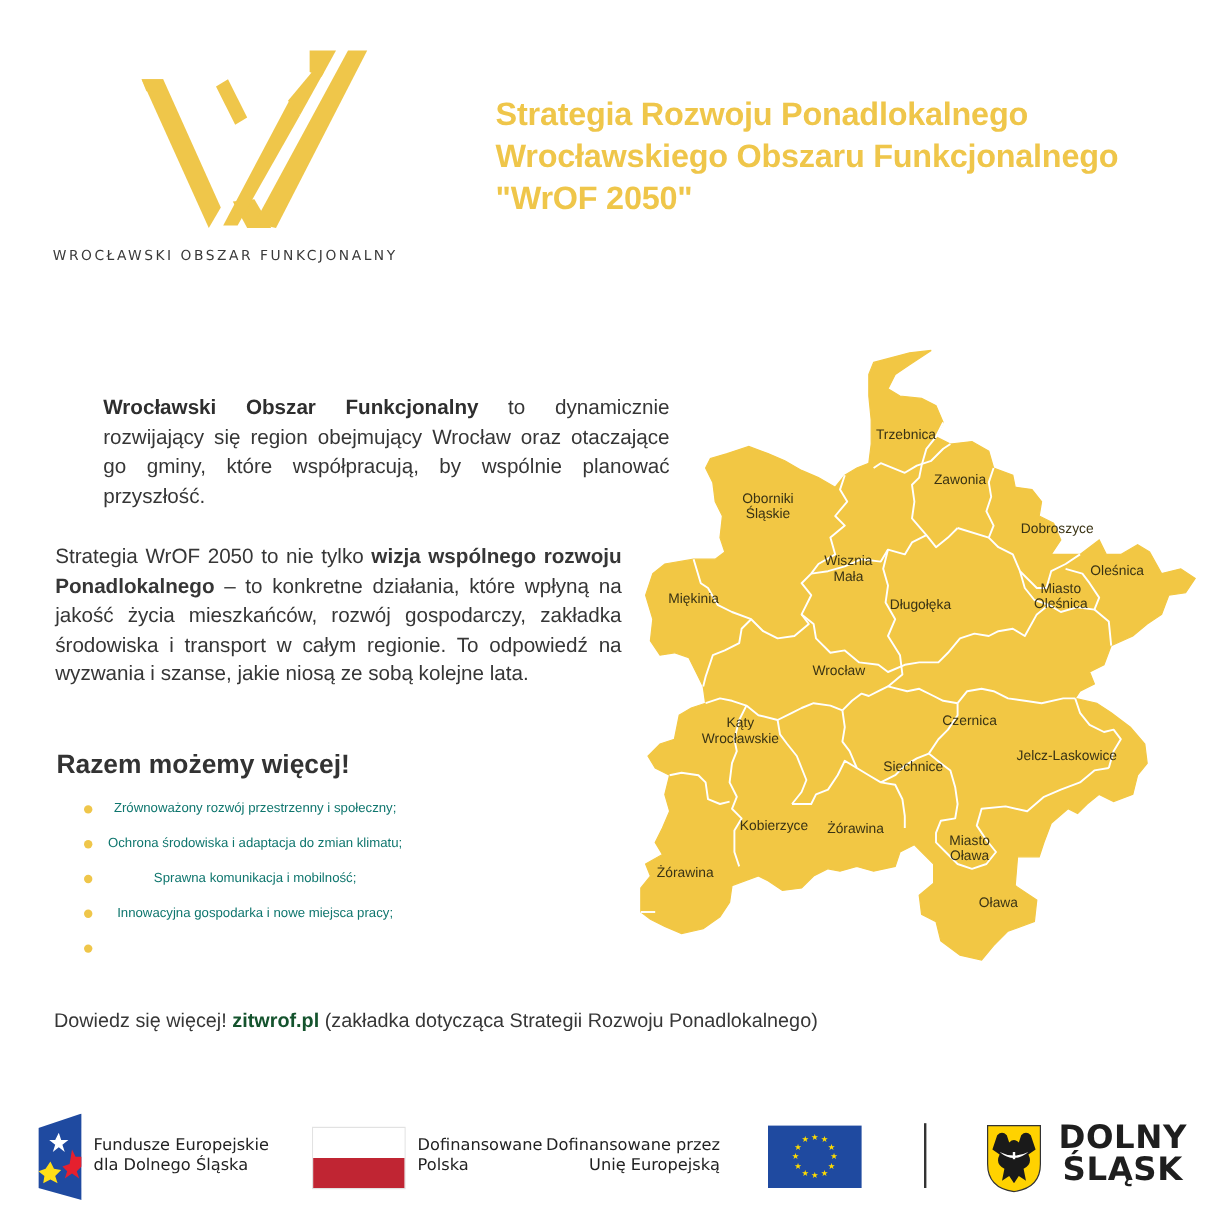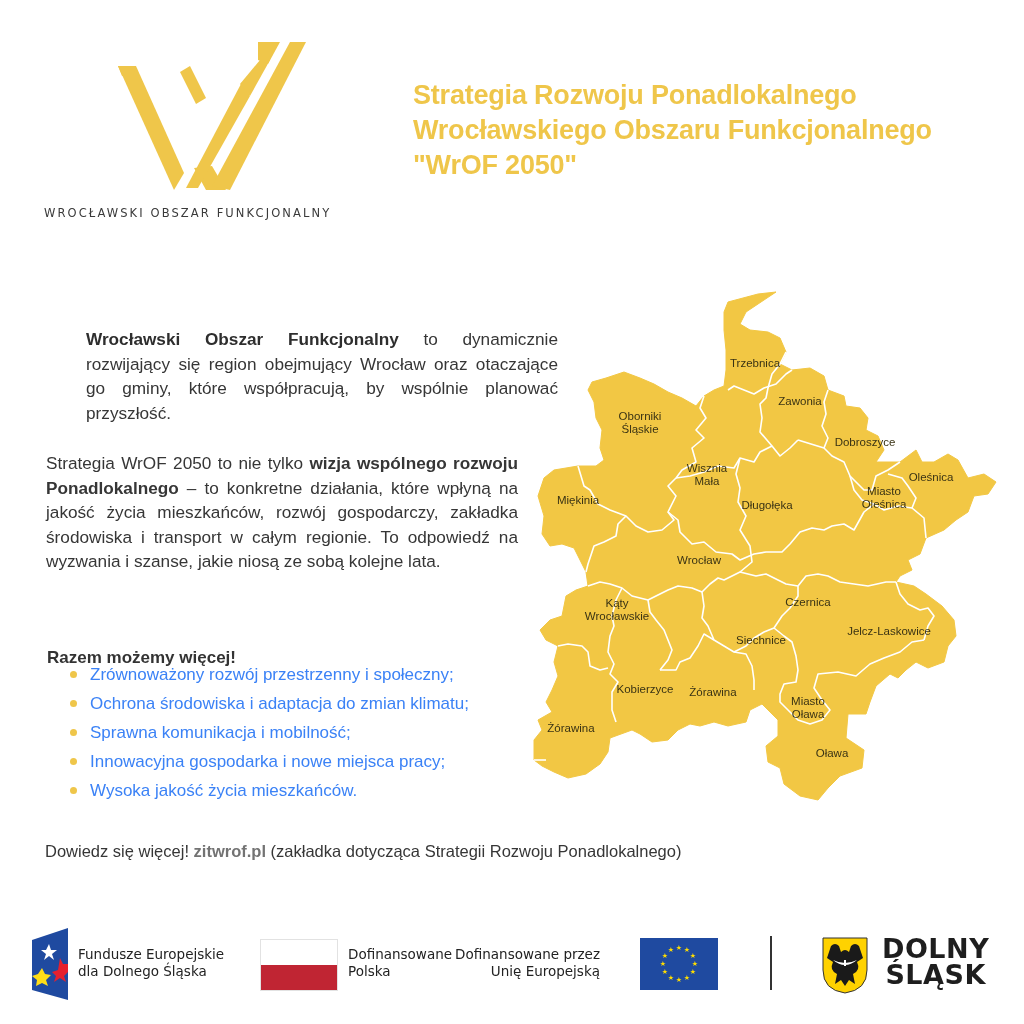--- a/index.html
+++ b/index.html
@@ -12,27 +12,27 @@
   .logo-word .big .year { color: #e8c23d; }
   .logo-word .small { font-size: 11.5px; letter-spacing: 2.1px; color: #3a3a3a; margin-top: 3px; white-space: nowrap; font-variant: small-caps; text-transform: uppercase; }
 
   .headline { position: absolute; left: 413px; top: 78px; width: 590px; font-size: 27px; line-height: 35px; color: #efc64a; font-weight: bold; font-family: "Liberation Sans", sans-serif; letter-spacing: -0.2px; }
   .headline div { white-space: nowrap; }
 
   .intro { position: absolute; left: 46px; top: 327px; width: 472px; font-size: 17.2px; line-height: 24.5px; color: #363636; text-align: justify; margin-left: 40px; }
   .intro b { color: #2e2e2e; }
   .para2 { position: absolute; left: 46px; top: 451px; width: 472px; font-size: 17.2px; line-height: 24.5px; color: #363636; text-align: justify; }
 
-  .together { position: absolute; left: 47px; top: 648px; font-size: 17px; font-weight: bold; color: #333; }
+  .together { position: absolute; left: 47px; top: 624px; font-size: 22px; font-weight: bold; color: #333; }
   .bullets { position: absolute; left: 70px; top: 660px; list-style: none; }
-  .bullets li { position: relative; padding-left: 20px; font-size: 17px; line-height: 29px; height: 29px; color: #3b82f6; white-space: nowrap; }
+  .bullets li { position: relative; padding-left: 20px; font-size: 11px; line-height: 29px; height: 29px; color: #0f766e; white-space: nowrap; text-align: center; }
   .bullets li .dot { position: absolute; left: 0; top: 11px; width: 7px; height: 7px; border-radius: 50%; background: #efc64a; }
 
   .learn { position: absolute; left: 45px; top: 842px; font-size: 16.5px; color: #363636; white-space: nowrap; }
-  .learn a { color: #737373; font-weight: bold; text-decoration: none; }
+  .learn a { color: #14532d; font-weight: bold; text-decoration: none; }
 
   .map { position: absolute; left: 528px; top: 290px; width: 470px; height: 520px; }
   .map svg { width: 100%; height: 100%; overflow: visible; }
   .map-label { position: absolute; font-size: 11.5px; line-height: 13px; color: #3a3314; text-align: center; white-space: nowrap; transform: translate(-50%, -50%); }
 
   .footer { position: absolute; left: 0; top: 920px; width: 992px; height: 90px; }
   .fe-logo { position: absolute; left: 32px; top: 8px; width: 36px; height: 72px; }
   .fe-text { position: absolute; left: 78px; top: 26px; font-size: 13.5px; line-height: 17px; color: #222; font-family: "DejaVu Sans", sans-serif; }
   .pl-flag { position: absolute; left: 260px; top: 19px; width: 78px; height: 52px; border: 1px solid #e2e2e2; }
   .pl-flag .w { height: 50%; background: #ffffff; }
@@ -73,21 +73,21 @@
 <p class="intro"><b>Wrocławski Obszar Funkcjonalny</b><span> to dynamicznie rozwijający się region obejmujący Wrocław oraz otaczające go gminy, które współpracują, by wspólnie planować przyszłość.</span></p>
 
 <p class="para2"><span>Strategia WrOF 2050 to nie tylko </span><b>wizja wspólnego rozwoju Ponadlokalnego</b><span> – to konkretne działania, które wpłyną na jakość życia mieszkańców, rozwój gospodarczy, zakładka środowiska i  transport w całym regionie. To odpowiedź na wyzwania i szanse, jakie niosą ze sobą kolejne lata.</span></p>
 
 <div class="together">Razem możemy więcej!</div>
 <ul class="bullets">
   <li><span class="dot"></span><span>Zrównoważony rozwój przestrzenny i społeczny;</span></li>
   <li><span class="dot"></span><span>Ochrona środowiska i adaptacja do zmian klimatu;</span></li>
   <li><span class="dot"></span><span>Sprawna komunikacja i mobilność;</span></li>
   <li><span class="dot"></span><span>Innowacyjna gospodarka i nowe miejsca pracy;</span></li>
-  <li><span class="dot"></span><span>Wysoka jakość życia mieszkańców.</span></li>
+  <li><span class="dot"></span></li>
 </ul>
 
 <div class="learn"><span>Dowiedz się więcej! </span><a>zitwrof.pl</a><span> (zakładka dotycząca Strategii Rozwoju Ponadlokalnego)</span></div>
 
 <div class="map">
   <svg viewBox="0 0 470 520">
     <path fill="#f2c744" stroke="#f2c744" stroke-width="1" d="
       M200,12 L230,4 L248,2 L230,14 L218,22 L212,34 L222,40 L240,42 L252,48 L258,62 L252,74
       L264,80 L282,78 L296,86 L300,100 L316,106 L318,116 L332,118 L340,128 L338,140 L350,146 L356,160
       L348,172 L372,172 L388,160 L394,172 L406,172 L420,164 L430,170 L440,188 L456,184 L468,192 L460,204
@@ -124,21 +124,21 @@
       <path d="M246,338 L256,346 L264,352 L268,366 L270,380 L268,392 L256,394 L252,404 L252,412 L260,420 L270,430 L282,434 L294,430 L302,420 L294,410 L286,398 L290,384 L310,382 L328,386 L342,374 L356,368 L372,362 L384,352 L396,350"></path>
       <path d="M368,292 L372,304 L380,314 L392,320 L400,318 L406,326 L400,336 L396,350"></path>
       <path d="M30,356 L40,354 L54,356 L60,362 L62,376 L72,380 L80,378"></path>
       <path d="M6,470 L18,470"></path>
     </g>
   </svg>
   <div class="map-label" style="left:227px;top:73px">Trzebnica</div>
   <div class="map-label" style="left:272px;top:111px">Zawonia</div>
   <div class="map-label" style="left:112px;top:133px;white-space:pre">Oborniki
 Śląskie</div>
-  <div class="map-label" style="left:337px;top:152px">Dobroszyce</div>
+  <div class="map-label" style="left:353px;top:152px">Dobroszyce</div>
   <div class="map-label" style="left:179px;top:185px;white-space:pre">Wisznia
 Mała</div>
   <div class="map-label" style="left:403px;top:187px">Oleśnica</div>
   <div class="map-label" style="left:356px;top:208px;white-space:pre">Miasto
 Oleśnica</div>
   <div class="map-label" style="left:50px;top:210px">Miękinia</div>
   <div class="map-label" style="left:239px;top:215px">Długołęka</div>
   <div class="map-label" style="left:171px;top:270px">Wrocław</div>
   <div class="map-label" style="left:89px;top:320px;white-space:pre">Kąty
 Wrocławskie</div>

